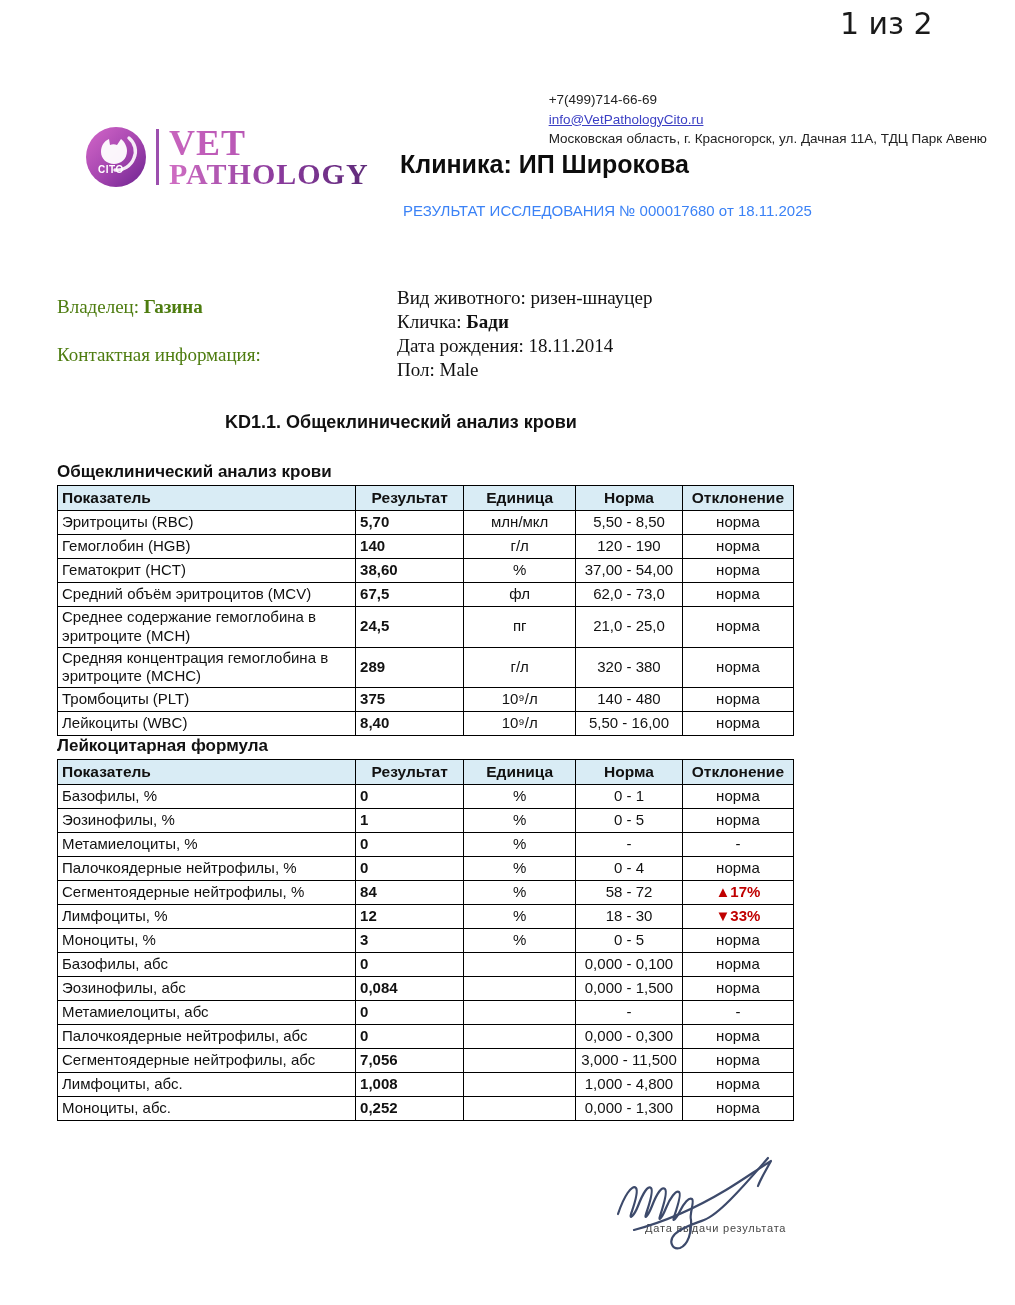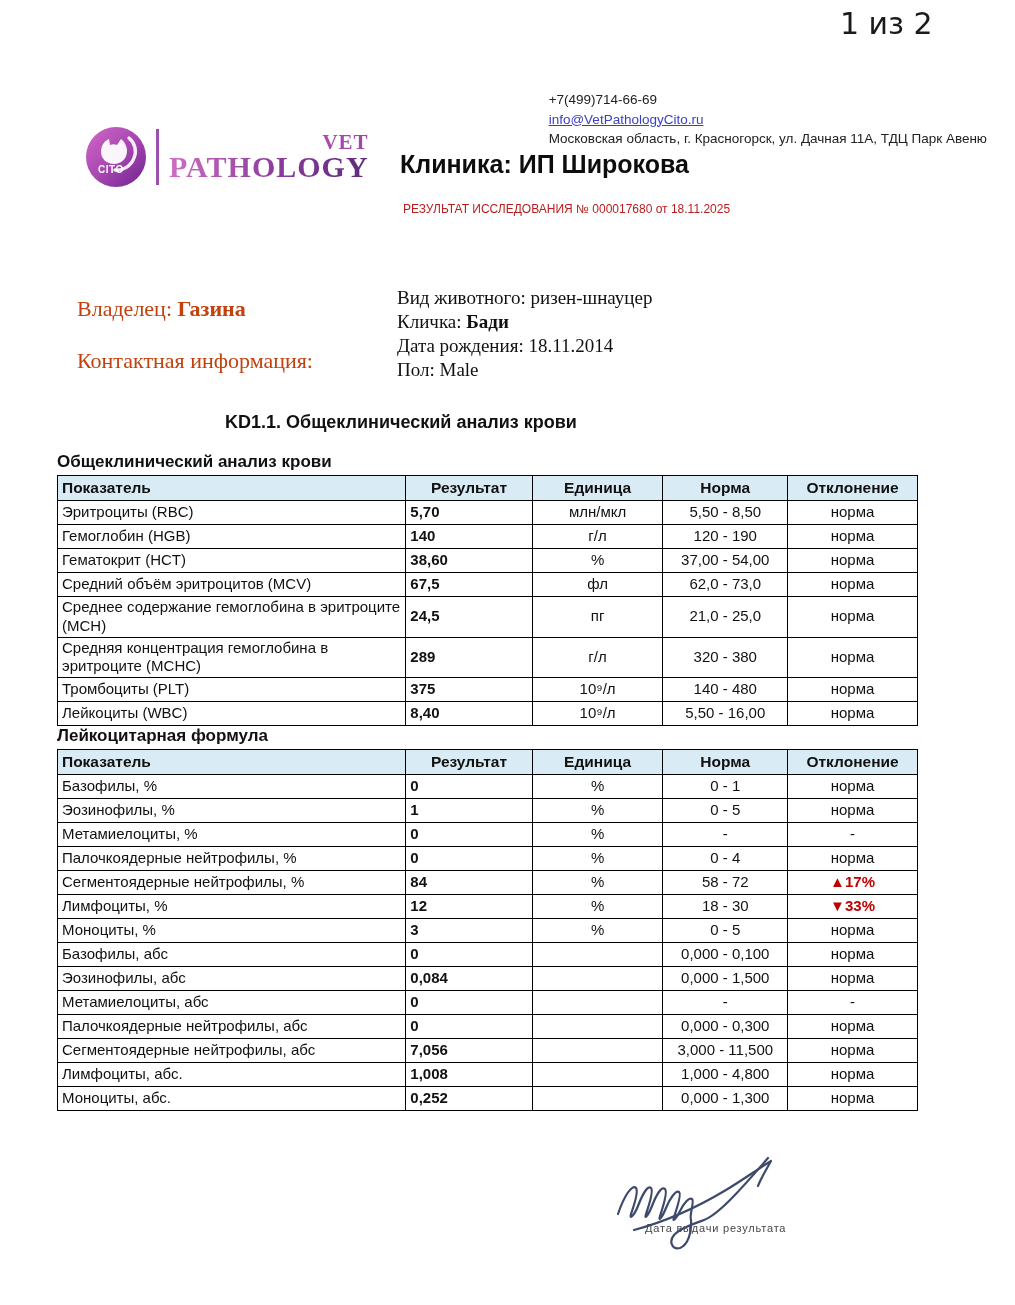--- a/index.html
+++ b/index.html
@@ -14,46 +14,46 @@
   }
   
   .contact{
     position:absolute;top:90px;right:28px;text-align:left;
     font-size:13.5px;line-height:1.45;color:#222;
   }
   .contact .email{color:#3b3fc4;text-decoration:underline;cursor:pointer;}
   .logo{position:absolute;top:126px;left:85px;display:flex;align-items:center;}
   .logo-text{margin-left:10px;font-family:"Liberation Serif", serif;font-weight:bold;line-height:0.95;}
   .logo-text .l1{
-    font-size:21px;letter-spacing:1px;
+    font-size:36px;letter-spacing:1px;
     background:linear-gradient(90deg,#c763bd,#a144a8);
-    -webkit-background-clip:text;background-clip:text;color:transparent;text-align:right;
+    -webkit-background-clip:text;background-clip:text;color:transparent;
   }
   .logo-text .l2{
     font-size:30px;letter-spacing:1px;
     background:linear-gradient(90deg,#d06ec3,#8a3a9c 55%,#5e2b79);
     -webkit-background-clip:text;background-clip:text;color:transparent;
   }
   .clinic-title{position:absolute;top:150px;left:400px;font-size:25px;font-weight:bold;color:#0d0d0d;}
-  .result-line{position:absolute;top:202px;left:403px;font-size:12px;color:#b91c1c;}
+  .result-line{position:absolute;top:202px;left:403px;font-size:15px;color:#3b82f6;}
   
   .patient-left{
-    position:absolute;top:296px;left:77px;
-    font-family:"Liberation Serif", serif;font-size:22px;color:#c2410c;
+    position:absolute;top:296px;left:57px;
+    font-family:"Liberation Serif", serif;font-size:19px;color:#4d7c0f;
   }
   .patient-left .row2{margin-top:26px;}
   .patient-right{
     position:absolute;top:286px;left:397px;
     font-family:"Liberation Serif", serif;font-size:19px;line-height:24px;color:#111;
   }
   .b{font-weight:bold;}
   
   .section-heading{position:absolute;top:412px;left:225px;font-size:18px;font-weight:bold;}
   
-  .tables-wrap{position:absolute;top:452px;left:57px;width:861px;}
+  .tables-wrap{position:absolute;top:462px;left:57px;width:737px;}
   .tbl-title{font-size:17px;font-weight:bold;margin:0 0 3px 0;}
   table.lab{
     border-collapse:collapse;width:100%;table-layout:fixed;
     font-size:15px;
   }
   table.lab th,table.lab td{
     border:1.5px solid #000;padding:1px 4px;line-height:1.25;
     overflow:hidden;
   }
   table.lab th{

